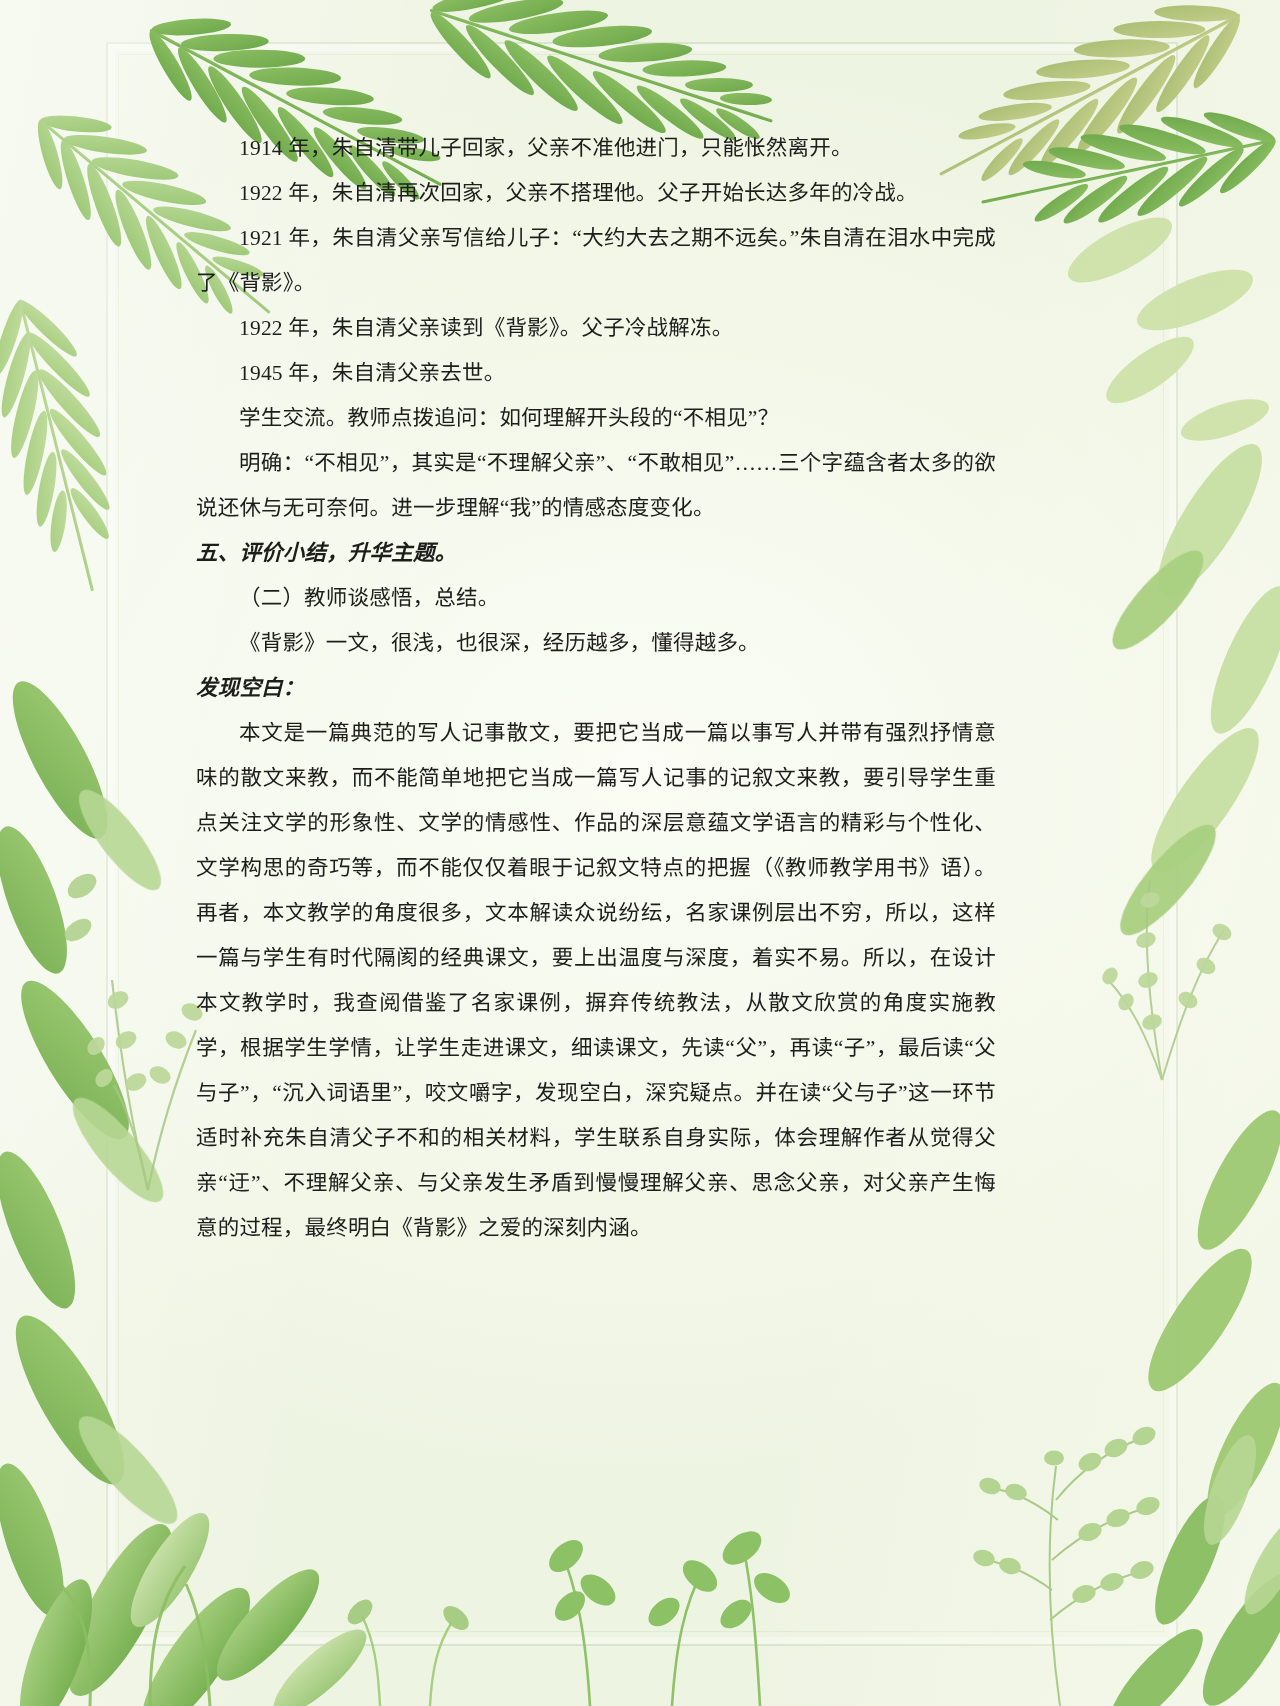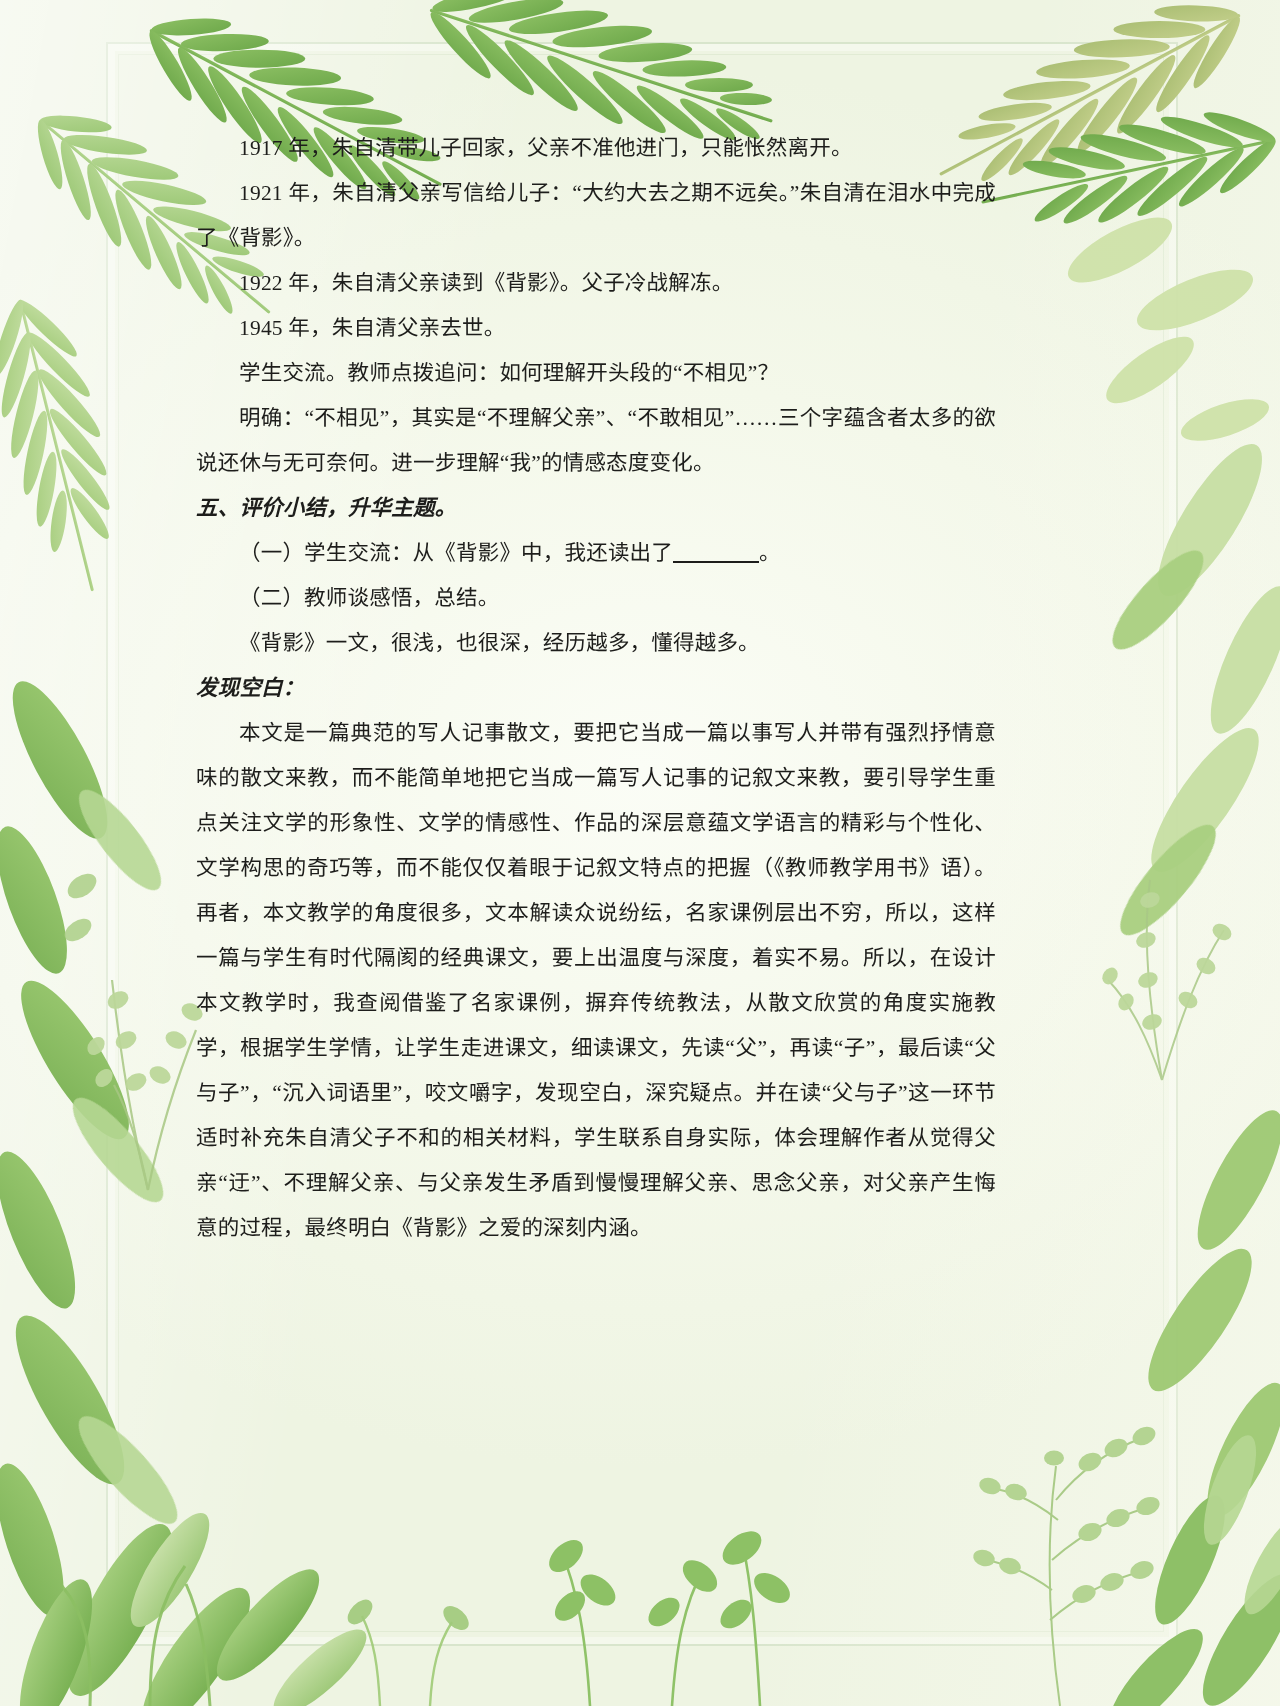--- a/index.html
+++ b/index.html
@@ -440,31 +440,31 @@
       <path d="M430 1706 C 432 1668, 438 1644, 452 1622"></path>
     </g>
     <g fill="#9fc97a" opacity="0.9">
       <ellipse cx="360" cy="1612" rx="15" ry="9" transform="rotate(-45 360 1612)"></ellipse>
       <ellipse cx="456" cy="1618" rx="15" ry="9" transform="rotate(42 456 1618)"></ellipse>
     </g>
   </svg>
 
   <div class="content">
 
-    <p class="indent">1917 年，朱自清带儿子回家，父亲不准他进门，只能怅然离开。</p>
+    <p class="indent">1914 年，朱自清带儿子回家，父亲不准他进门，只能怅然离开。</p>
+    <p class="indent">1922 年，朱自清再次回家，父亲不搭理他。父子开始长达多年的冷战。</p>
     <p class="indent">1921 年，朱自清父亲写信给儿子：“大约大去之期不远矣。”朱自清在泪水中完成了《背影》。</p>
     <p class="indent">1922 年，朱自清父亲读到《背影》。父子冷战解冻。</p>
     <p class="indent">1945 年，朱自清父亲去世。</p>
 
     <p class="indent">学生交流。教师点拨追问：如何理解开头段的“不相见”？</p>
     <p class="indent">明确：“不相见”，其实是“不理解父亲”、“不敢相见”……三个字蕴含者太多的欲说还休与无可奈何。进一步理解“我”的情感态度变化。</p>
 
     <p class="bold-head">五、评价小结，升华主题。</p>
 
-    <p class="indent"><span>（一）学生交流：从《背影》中，我还读出了</span><span class="blank-line"></span><span>。</span></p>
 
     <p class="indent">（二）教师谈感悟，总结。</p>
     <p class="indent">《背影》一文，很浅，也很深，经历越多，懂得越多。</p>
 
     <p class="bold-head">发现空白：</p>
     <p class="indent tight">本文是一篇典范的写人记事散文，要把它当成一篇以事写人并带有强烈抒情意味的散文来教，而不能简单地把它当成一篇写人记事的记叙文来教，要引导学生重点关注文学的形象性、文学的情感性、作品的深层意蕴文学语言的精彩与个性化、文学构思的奇巧等，而不能仅仅着眼于记叙文特点的把握（《教师教学用书》语）。再者，本文教学的角度很多，文本解读众说纷纭，名家课例层出不穷，所以，这样一篇与学生有时代隔阂的经典课文，要上出温度与深度，着实不易。所以，在设计本文教学时，我查阅借鉴了名家课例，摒弃传统教法，从散文欣赏的角度实施教学，根据学生学情，让学生走进课文，细读课文，先读“父”，再读“子”，最后读“父与子”，“沉入词语里”，咬文嚼字，发现空白，深究疑点。并在读“父与子”这一环节适时补充朱自清父子不和的相关材料，学生联系自身实际，体会理解作者从觉得父亲“迂”、不理解父亲、与父亲发生矛盾到慢慢理解父亲、思念父亲，对父亲产生悔意的过程，最终明白《背影》之爱的深刻内涵。</p>
 
   </div>
 </div>
 

